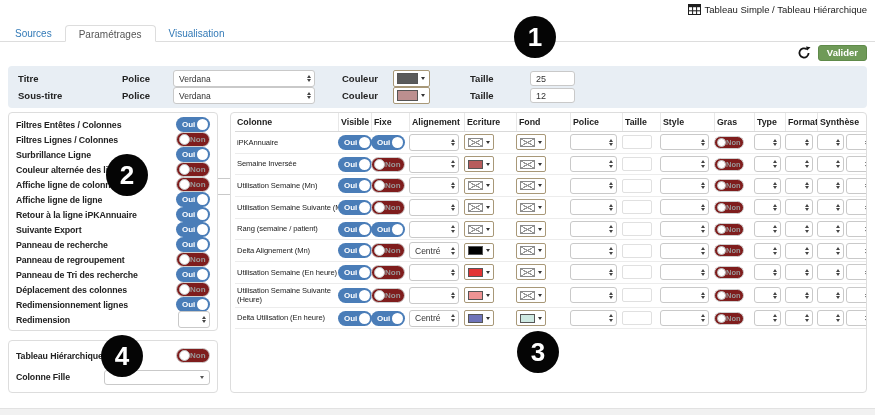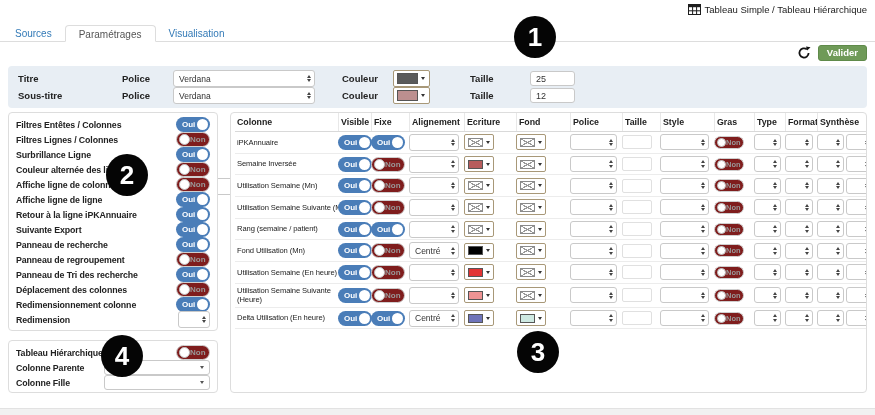--- a/index.html
+++ b/index.html
@@ -244,21 +244,21 @@
           </span>
         </div>
         <div class="opt-row">
           <span class="opt-label">Déplacement des colonnes</span>
           <span class="tg off">
             <span class="knob"></span>
             <span>Non</span>
           </span>
         </div>
         <div class="opt-row">
-          <span class="opt-label">Redimensionnement colonne</span>
+          <span class="opt-label">Redimensionnement lignes</span>
           <span class="tg on">
             <span>Oui</span>
             <span class="knob"></span>
           </span>
         </div>
         <div class="opt-row">
           <span class="opt-label">Redimension</span>
           <span class="sel" style="width:32px;height:17px">
             <span class="sel-t"></span>
             <span class="stp">
@@ -267,27 +267,20 @@
             </span>
           </span>
         </div>
       </div>
     <div class="panel hier-panel" id="hierpanel">
         <div class="hier-row">
           <span class="opt-label">Tableau Hiérarchique</span>
           <span class="tg off">
             <span class="knob"></span>
             <span>Non</span>
-          </span>
-        </div>
-        <div class="hier-row">
-          <span class="opt-label">Colonne Parente</span>
-          <span class="combo">
-            <span></span>
-            <span class="car" style="border-top-color:#555"></span>
           </span>
         </div>
         <div class="hier-row">
           <span class="opt-label">Colonne Fille</span>
           <span class="combo">
             <span></span>
             <span class="car" style="border-top-color:#555"></span>
           </span>
         </div>
       </div>
@@ -788,21 +781,21 @@
             <span class="sel" style="width:27px;height:16px">
               <span class="sel-t"></span>
               <span class="stp">
                 <i class="u"></i>
                 <i class="d"></i>
               </span>
             </span>
           </span>
         </div>
         <div class="trow">
-          <span class="cname nw">Fond Utilisation (Mn)</span>
+          <span class="cname nw">Delta Alignement (Mn)</span>
           <span class="cell">
             <span class="tg on">
               <span>Oui</span>
               <span class="knob"></span>
             </span>
           </span>
           <span class="cell">
             <span class="tg off">
               <span class="knob"></span>
               <span>Non</span>

